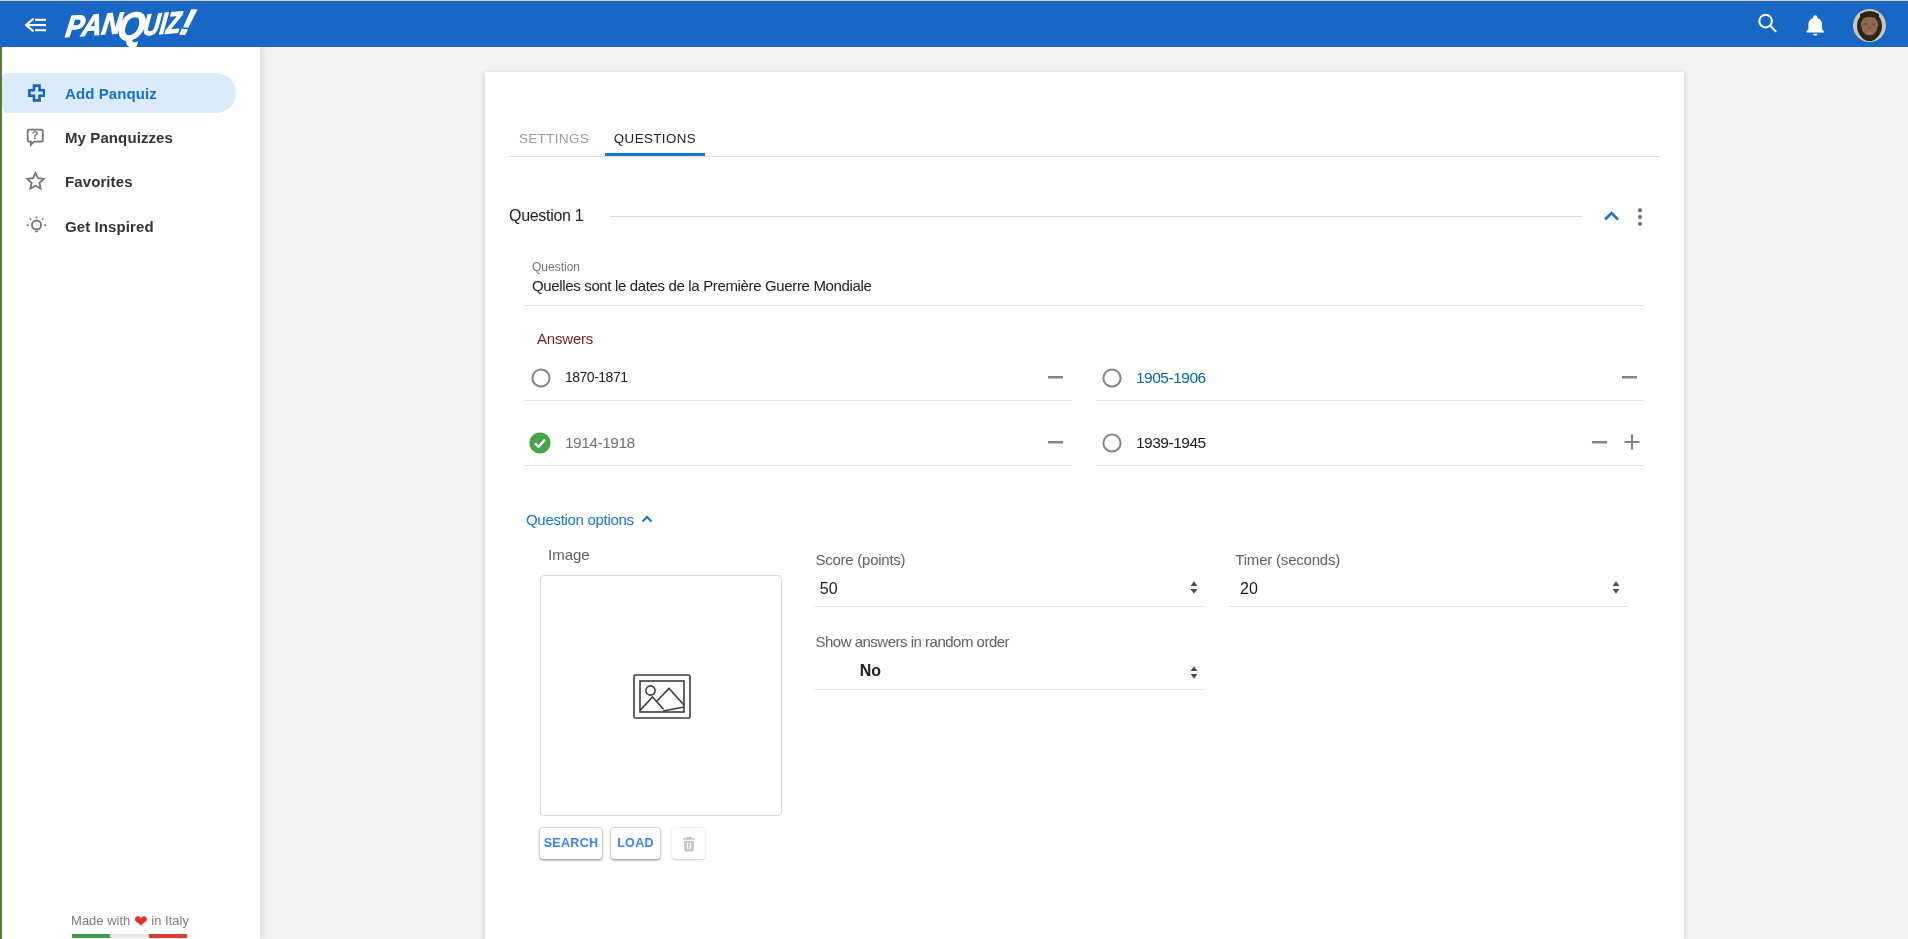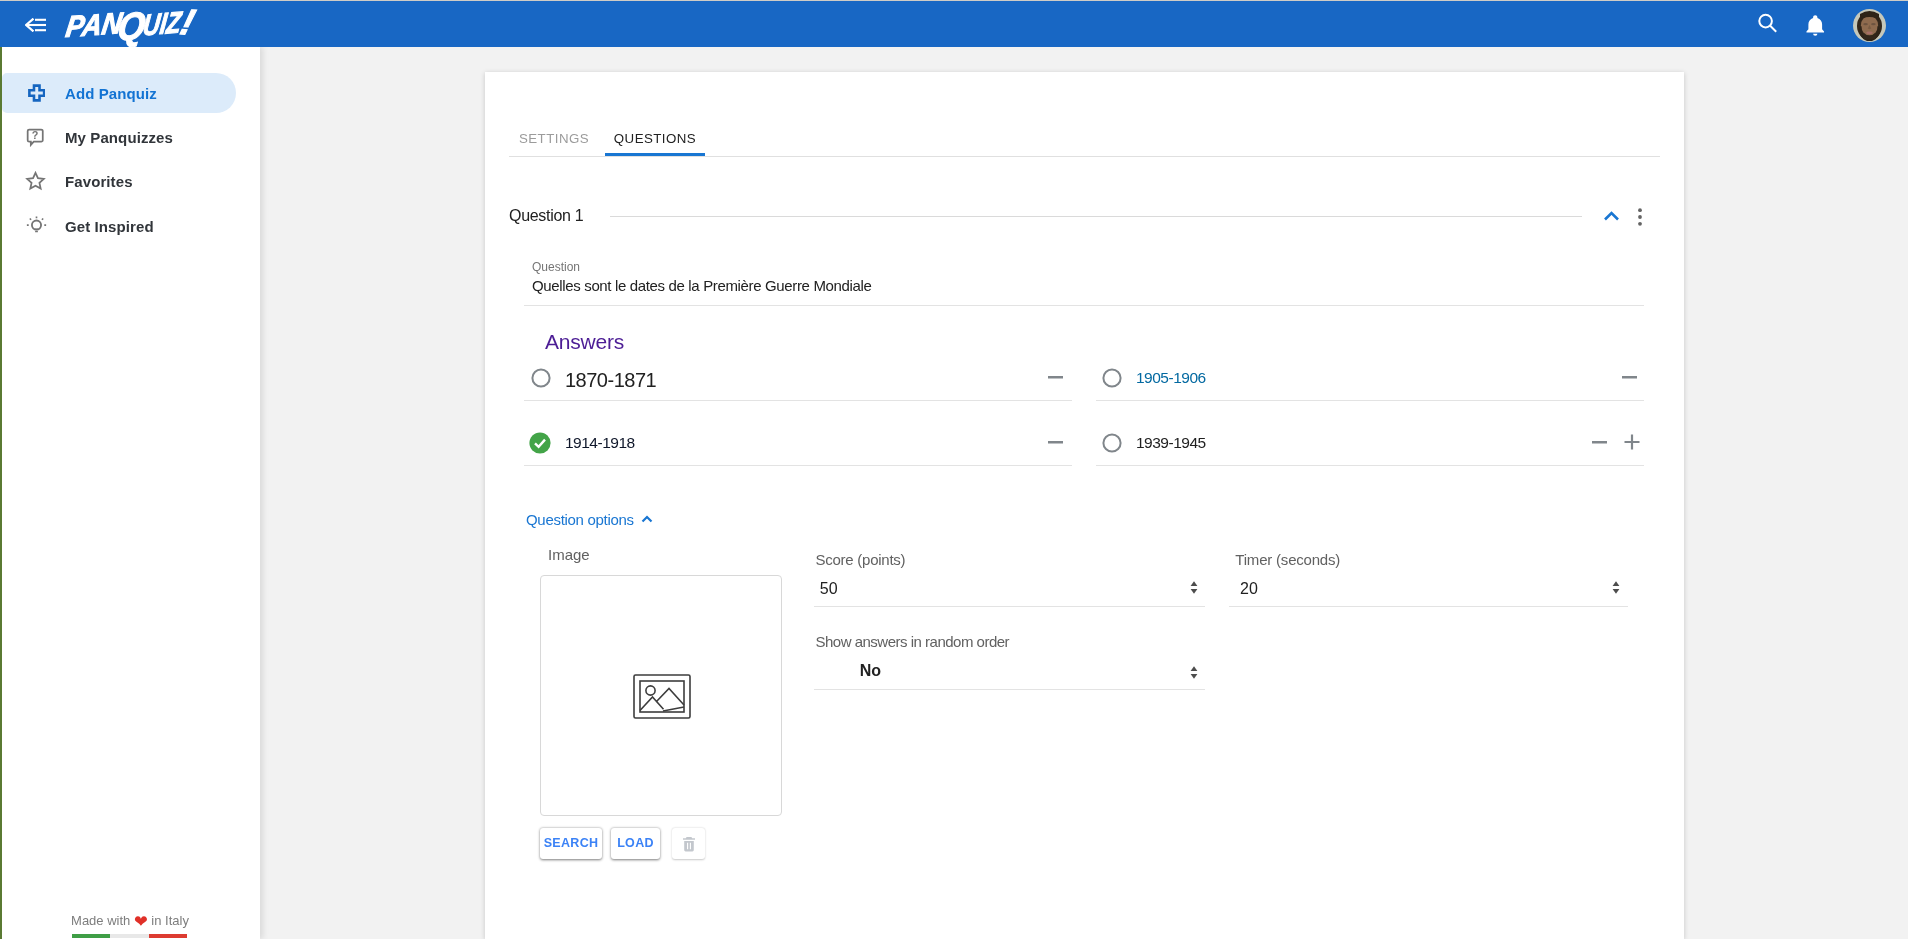--- a/index.html
+++ b/index.html
@@ -37,21 +37,21 @@
 #tab1 { left:24px; width:90px; text-align:center; color:#9b9b9b; }
 #tab2 { left:120px; width:100px; text-align:center; color:#212121; }
 
 .q1title { position:absolute; left:24px; top:134.5px; font-size:16px; letter-spacing:-0.3px; color:#212121; }
 .q1line { position:absolute; left:125px; top:143.5px; width:972px; height:1px; background:#dadada; }
 
 .qlabel { position:absolute; left:47px; top:187.5px; font-size:12px; color:#757575; }
 .qvalue { position:absolute; left:47px; top:204.5px; font-size:15px; letter-spacing:-0.35px; color:#212121; }
 .qunderline { position:absolute; left:39px; top:232.5px; width:1120px; height:1px; background:#e3e3e3; }
 
-.anslabel { position:absolute; left:60px; top:257.5px; font-size:21px; letter-spacing:-0.2px; color:#4c1d95; }
+.anslabel { position:absolute; left:52px; top:257.5px; font-size:15px; letter-spacing:-0.2px; color:#7f1d1d; }
 .ansline { position:absolute; height:1px; background:#e3e3e3; }
 
 .optstitle { position:absolute; left:41px; top:438.5px; font-size:15px; letter-spacing:-0.3px; color:#1976d2; }
 .optlabel { font-size:15px; color:#616161; position:absolute; }
 .selval { font-size:16px; color:#212121; position:absolute; }
 .selline { position:absolute; height:1px; background:#e3e3e3; }
 
 #imgbox { position:absolute; left:55px; top:503px; width:242px; height:241px; border:1px solid #d8d8d8; border-radius:4px; background:#fff; }
 .btn { position:absolute; top:756px; height:31px; background:#fff; border-radius:3px; box-shadow:0 0.5px 2.5px rgba(0,0,0,0.38), 0 1px 3px rgba(0,0,0,0.18);
   font-size:12.5px; font-weight:700; color:#3b82f6; text-align:center; line-height:31px; letter-spacing:0.3px; }
@@ -119,40 +119,40 @@
 
   <div class="qlabel">Question</div>
   <div class="qvalue">Quelles sont le dates de la Première Guerre Mondiale</div>
   <div class="qunderline"></div>
 
   <div class="anslabel">Answers</div>
 
   <svg class="abs" style="left:46px; top:296px;" width="20" height="20" viewBox="0 0 20 20">
       <circle cx="10" cy="10" r="8.6" fill="none" stroke="#80868b" stroke-width="2"></circle>
     </svg>
-  <div class="abs" style="left:80px; top:297px; font-size:20px; letter-spacing:-0.5px; color:#212121;">1870-1871</div>
+  <div class="abs" style="left:80px; top:297px; font-size:14px; letter-spacing:-0.5px; color:#212121;">1870-1871</div>
   <svg class="abs" style="left:563px; top:304px;" width="15" height="2.5" viewBox="0 0 15 2.5">
       <rect width="15" height="2.5" fill="#80868b"></rect>
     </svg>
   <div class="ansline" style="left:39px; top:327.5px; width:548px;"></div>
 
   <svg class="abs" style="left:617px; top:296px;" width="20" height="20" viewBox="0 0 20 20">
       <circle cx="10" cy="10" r="8.6" fill="none" stroke="#80868b" stroke-width="2"></circle>
     </svg>
   <div class="abs" style="left:651px; top:297px; font-size:15.5px; letter-spacing:-0.5px; color:#0369a1;">1905-1906</div>
   <svg class="abs" style="left:1137px; top:304px;" width="15" height="2.5" viewBox="0 0 15 2.5">
       <rect width="15" height="2.5" fill="#80868b"></rect>
     </svg>
   <div class="ansline" style="left:611px; top:327.5px; width:548px;"></div>
 
   <svg class="abs" style="left:44px; top:360px;" width="22" height="22" viewBox="0 0 22 22">
       <circle cx="11" cy="11" r="10.6" fill="#43a448"></circle>
       <path d="M6 11.3 L9.6 14.8 L16 7.6" fill="none" stroke="#fff" stroke-width="2.4"></path>
     </svg>
-  <div class="abs" style="left:80px; top:362px; font-size:15.5px; letter-spacing:-0.5px; color:#0f172a;">1914-1918</div>
+  <div class="abs" style="left:80px; top:362px; font-size:15.5px; letter-spacing:-0.5px; color:#737373;">1914-1918</div>
   <svg class="abs" style="left:563px; top:369px;" width="15" height="2.5" viewBox="0 0 15 2.5">
       <rect width="15" height="2.5" fill="#80868b"></rect>
     </svg>
   <div class="ansline" style="left:39px; top:392.5px; width:548px;"></div>
 
   <svg class="abs" style="left:617px; top:361px;" width="20" height="20" viewBox="0 0 20 20">
       <circle cx="10" cy="10" r="8.6" fill="none" stroke="#80868b" stroke-width="2"></circle>
     </svg>
   <div class="abs" style="left:651px; top:362px; font-size:15.5px; letter-spacing:-0.5px; color:#212121;">1939-1945</div>
   <svg class="abs" style="left:1107px; top:369px;" width="15" height="2.5" viewBox="0 0 15 2.5">

